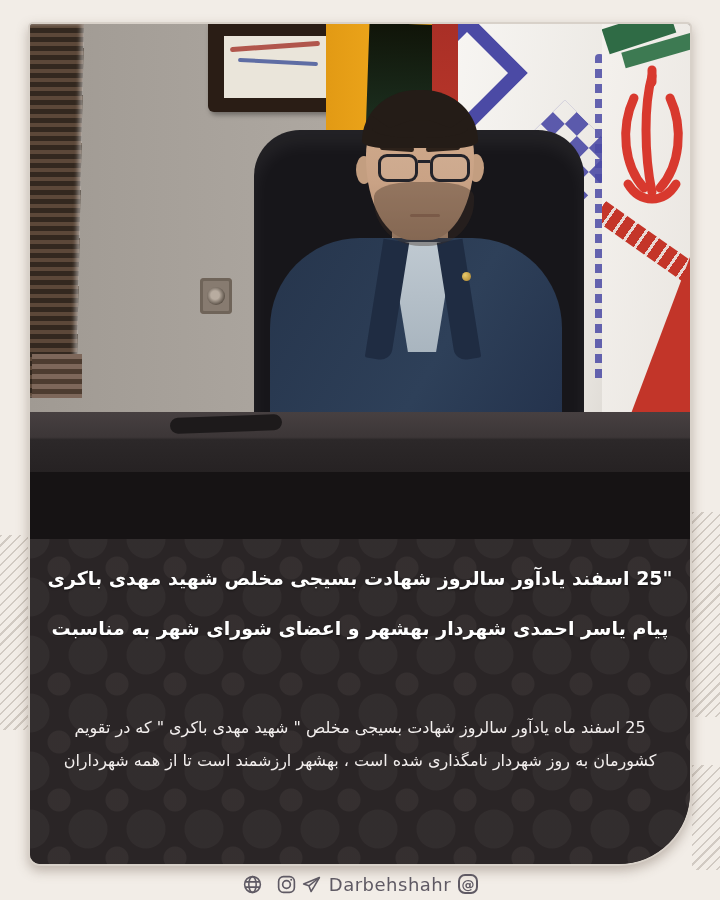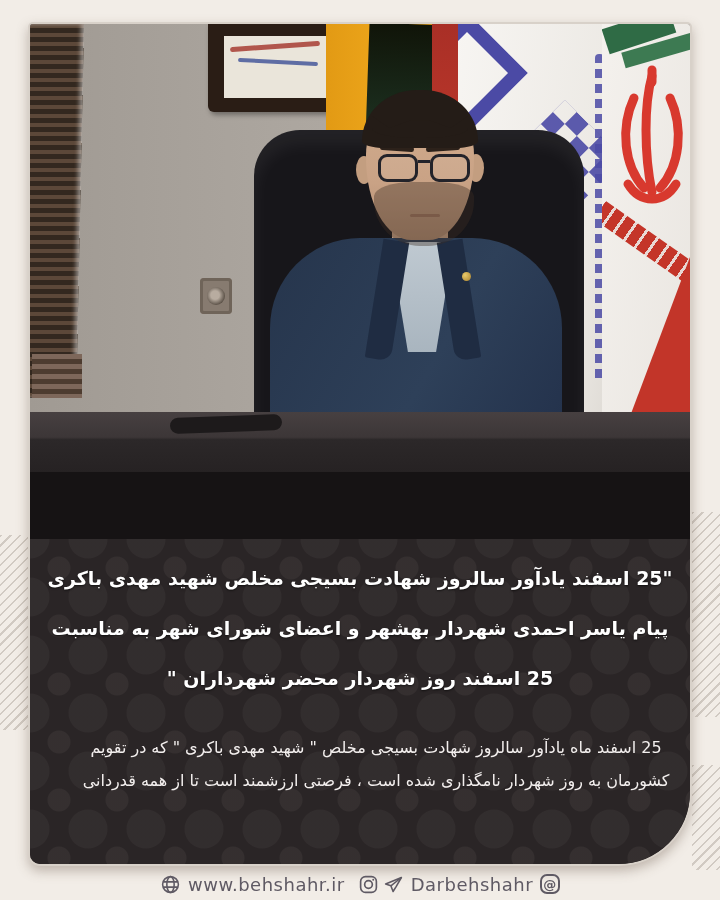--- a/index.html
+++ b/index.html
@@ -157,21 +157,21 @@
   .text-section .pattern { position:absolute; inset:0;
     background-image:
       radial-gradient(circle, rgba(255,240,228,.05) 0 11px, transparent 12px),
       radial-gradient(circle, rgba(255,240,228,.04) 0 19px, transparent 20px);
     background-size:58px 58px, 58px 58px;
     background-position:0 0, 29px 29px; }
   .headline { position:absolute; left:0; top:14px; width:100%; direction:rtl; }
   .headline div { width:100%; height:50px; line-height:50px; text-align:center;
     color:#ffffff; font-weight:bold; font-size:19px; white-space:nowrap; overflow:hidden;
     text-shadow:0 1px 2px rgba(0,0,0,.6); }
-  .bodytext { position:absolute; left:16px; top:172px; width:100%; direction:rtl; padding:0 26px;margin-top:20px; }
+  .bodytext { position:absolute; left:0; top:172px; width:100%; direction:rtl; padding:0 26px; }
   .bodytext div { width:100%; height:33px; line-height:33px; text-align:center;
     color:#f3efee; font-size:16px; white-space:nowrap; overflow:hidden; }
 
   
   .footer { position:absolute; left:0; top:868px; width:720px; height:32px;
     display:flex; align-items:center; justify-content:center; gap:7px;
     color:#5f5a64; font-size:18px; font-weight:500; letter-spacing:.5px; }
   .footer svg { display:block; }
   .icon-at-box { width:20px; height:20px; border:2px solid #5f5a64; border-radius:7px;
     display:flex; align-items:center; justify-content:center;
@@ -261,38 +261,36 @@
   <div class="band">
     
     
   </div>
 
   <div class="text-section">
     <div class="pattern"></div>
     <div class="headline">
       <div>"25 اسفند یادآور سالروز شهادت بسیجی مخلص شهید مهدی باکری</div>
       <div>پیام یاسر احمدی شهردار بهشهر و اعضای شورای شهر به مناسبت</div>
-      <div>25 اسفند روز شهردار محضر شهرداران "</div>
     </div>
     <div class="bodytext">
       <div>25 اسفند ماه یادآور سالروز شهادت بسیجی مخلص " شهید مهدی باکری " که در تقویم</div>
-      <div>کشورمان به روز شهردار نامگذاری شده است ، فرصتی ارزشمند است تا از همه  قدردانی</div>
+      <div>کشورمان به روز شهردار نامگذاری شده است ، بهشهر ارزشمند است تا از همه  شهرداران</div>
     </div>
   </div>
 </div>
 
 <div class="footer">
   <svg width="21" height="21" viewBox="0 0 24 24">
     <g fill="none" stroke="#5f5a64" stroke-width="1.8">
       <circle cx="12" cy="12" r="9"></circle>
       <ellipse cx="12" cy="12" rx="4.2" ry="9"></ellipse>
       <path d="M3.5 9 H20.5 M3.5 15 H20.5"></path>
     </g>
   </svg>
-  <span>www.behshahr.ir</span>
   <svg width="21" height="21" viewBox="0 0 24 24" style="margin-left:6px;">
     <g fill="none" stroke="#5f5a64" stroke-width="1.9">
       <rect x="3" y="3" width="18" height="18" rx="5.5"></rect>
       <circle cx="12" cy="12" r="4.4"></circle>
       <circle cx="17.4" cy="6.6" r="1.1" fill="#5f5a64" stroke="none"></circle>
     </g>
   </svg>
   <svg width="21" height="21" viewBox="0 0 24 24" style="margin-left:-3px;">
     <g fill="none" stroke="#5f5a64" stroke-width="1.8" stroke-linejoin="round">
       <path d="M21 4 L3 11.5 L9 13.5 L11.5 20 L15 14.5 Z"></path>

